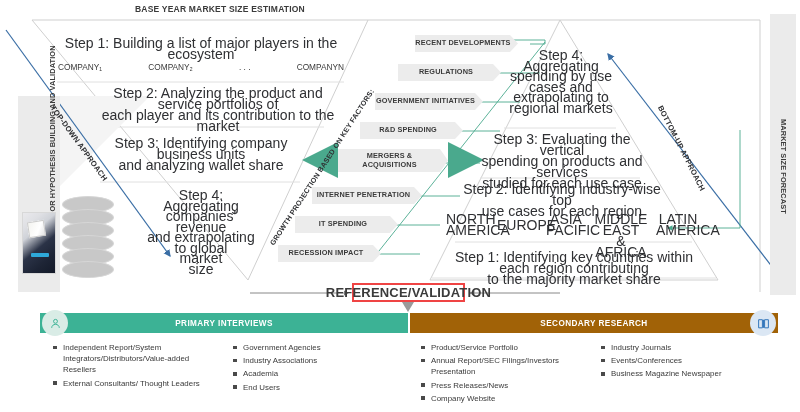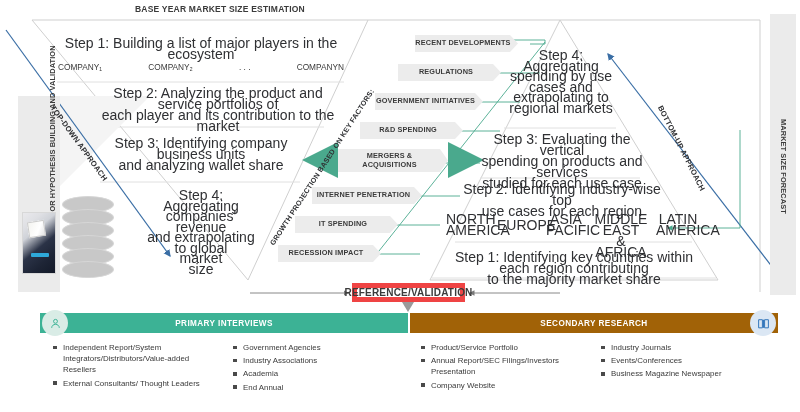--- a/index.html
+++ b/index.html
@@ -106,23 +106,23 @@
     padding-right:7px;
   }
   .chev.two { height:23px; }
 
   
   svg.overlay { position:absolute; left:0; top:0; width:800px; height:412px; pointer-events:none; }
 
   
   .refbox {
     left:352px; top:283px; width:113px; height:19px;
-    border:5px solid #ef4444; background:#fff;
+    border:2px solid #ef4444; background:#fff;
     display:flex; align-items:center; justify-content:center;
-    font-size:10px; font-weight:bold; color:#3b3b3b; letter-spacing:.2px;
+    font-size:13px; font-weight:bold; color:#3b3b3b; letter-spacing:.2px;
   }
 
   
   .bar {
     position:absolute; top:313px; height:20px;
     display:flex; align-items:center; justify-content:center;
     color:#fff; font-size:8.2px; font-weight:bold; letter-spacing:.4px;
   }
   .bar-primary   { left:40px;  width:368px; background:#3cb295; }
   .bar-secondary { left:410px; width:368px; background:#a16207; }
@@ -334,26 +334,27 @@
 
   <ul class="listcol" style="left:52px; top:342px; width:165px;">
     <li>Independent Report/System Integrators/Distributors/Value-added  Resellers</li>
     <li>External Consultants/ Thought Leaders</li>
   </ul>
 
   <ul class="listcol" style="left:232px; top:342px; width:155px;">
     <li>Government Agencies</li>
     <li>Industry Associations</li>
     <li>Academia</li>
-    <li>End Annual</li>
+    <li>End Users</li>
   </ul>
 
   <ul class="listcol" style="left:420px; top:342px; width:165px;">
     <li>Product/Service Portfolio</li>
     <li>Annual Report/SEC Filings/Investors Presentation</li>
+    <li>Press Releases/News</li>
     <li>Company Website</li>
   </ul>
 
   <ul class="listcol" style="left:600px; top:342px; width:175px;">
     <li>Industry Journals</li>
     <li>Events/Conferences</li>
     <li>Business Magazine Newspaper</li>
   </ul>
 
 </div>

